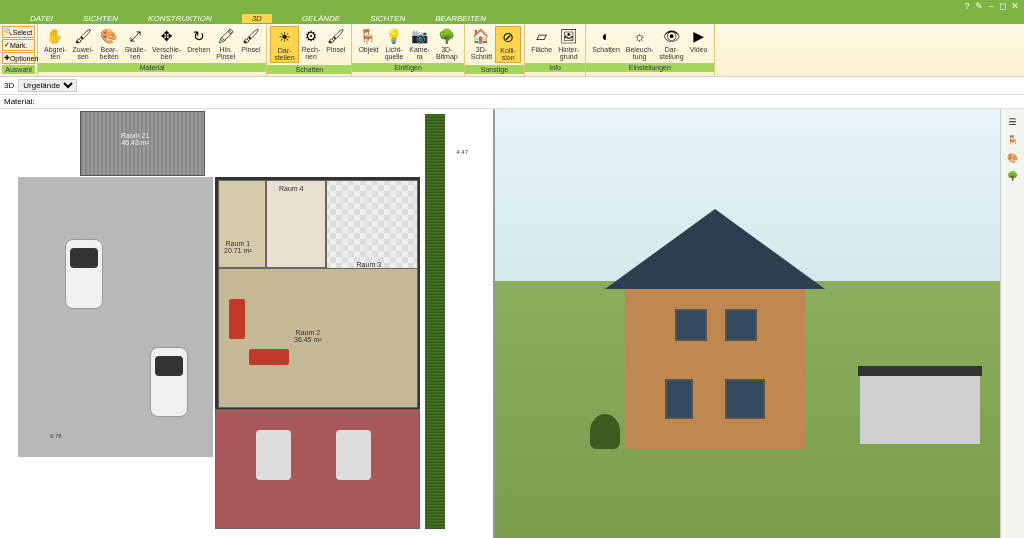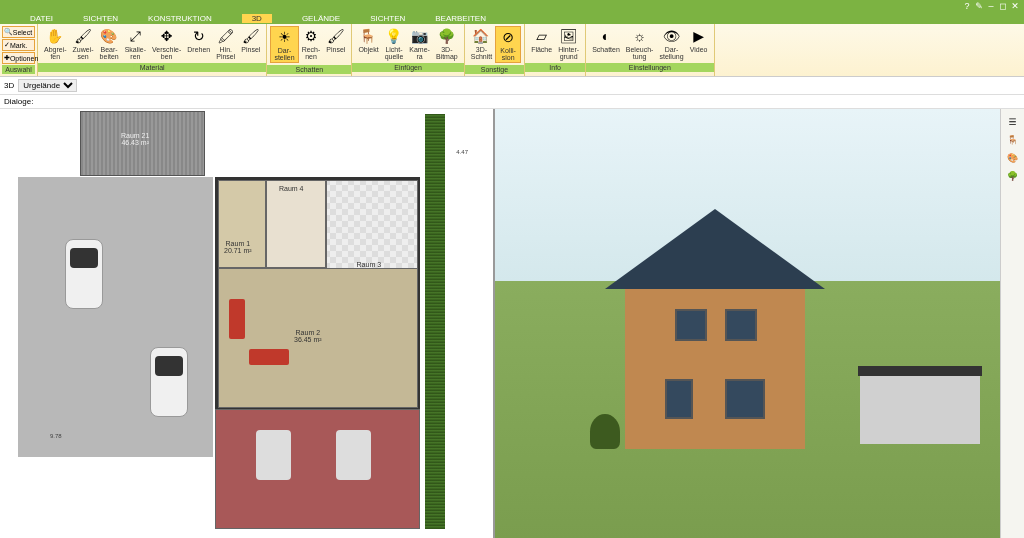--- a/index.html
+++ b/index.html
@@ -2,21 +2,21 @@
 <html><head>
 <meta charset="utf-8">
 <style>
 * { margin: 0; padding: 0; box-sizing: border-box; font-family: Arial, sans-serif; }
 body { width: 1024px; height: 538px; overflow: hidden; background: #fff; font-size: 9px; }
 
 .titlebar { height: 12px; background: #7cb342; display: flex; align-items: center; color: #fff; padding: 0 4px; }
 .titlebar-right { margin-left: auto; display: flex; gap: 2px; }
 .titlebar-btn { width: 10px; height: 10px; display: flex; align-items: center; justify-content: center; }
 
-.menubar { height: 12px; background: #7cb342; display: flex; align-items: center; gap: 30px; padding-left: 30px; color: #fff; font-size: 8px; }
+.menubar { height: 12px; background: #7cb342; display: flex; align-items: center; gap: 30px; padding-left: 30px; color: #fff; font-size: 8px; font-style: italic; }
 .menubar span { cursor: pointer; }
 .menubar .active { background: #ffd54f; color: #333; padding: 0 10px; }
 
 .ribbon { display: flex; background: linear-gradient(#fef9e7,#fdf2d0); border-bottom: 1px solid #ccc; }
 .ribbon-left { width: 38px; border-right: 1px solid #e0c976; padding: 2px; }
 .ribbon-left-btn { display: flex; align-items: center; font-size: 7px; padding: 1px; border: 1px solid #e6a23c; background: #fef0d9; margin-bottom: 1px; }
 .ribbon-group { border-right: 1px solid #e0c976; display: flex; flex-direction: column; }
 .ribbon-items { display: flex; padding: 2px 3px; }
 .ribbon-item { display: flex; flex-direction: column; align-items: center; padding: 1px 3px; cursor: pointer; }
 .ribbon-item.active { background: #ffd54f; border: 1px solid #e6a23c; }
@@ -213,21 +213,21 @@
         <div class="ribbon-group-label">Einstellungen</div>
       </div>
     </div>
 </div>
 
 <div class="subbar">
   <span>3D</span>
   <select><option>Urgelände</option></select>
 </div>
 <div class="subbar" style="height:14px">
-  <span>Dialoge:</span>
+  <span>Material:</span>
 </div>
 
 <div class="workspace">
   <div class="pane-2d">
     <div class="floorplan">
       <div class="garage-roof">
         <div class="room-label" style="top:20px;left:40px;color:#eee"><span>Raum 21</span><br><span>46.43 m²</span></div>
       </div>
       <div class="driveway"></div>
       <div class="car" style="top:130px;left:65px"></div>

